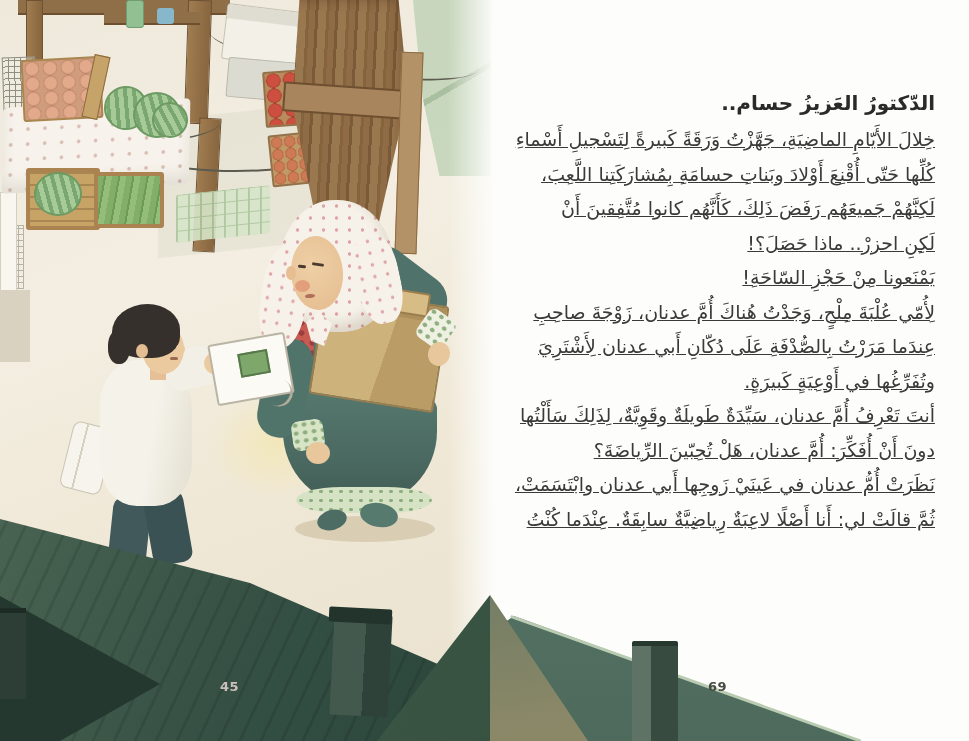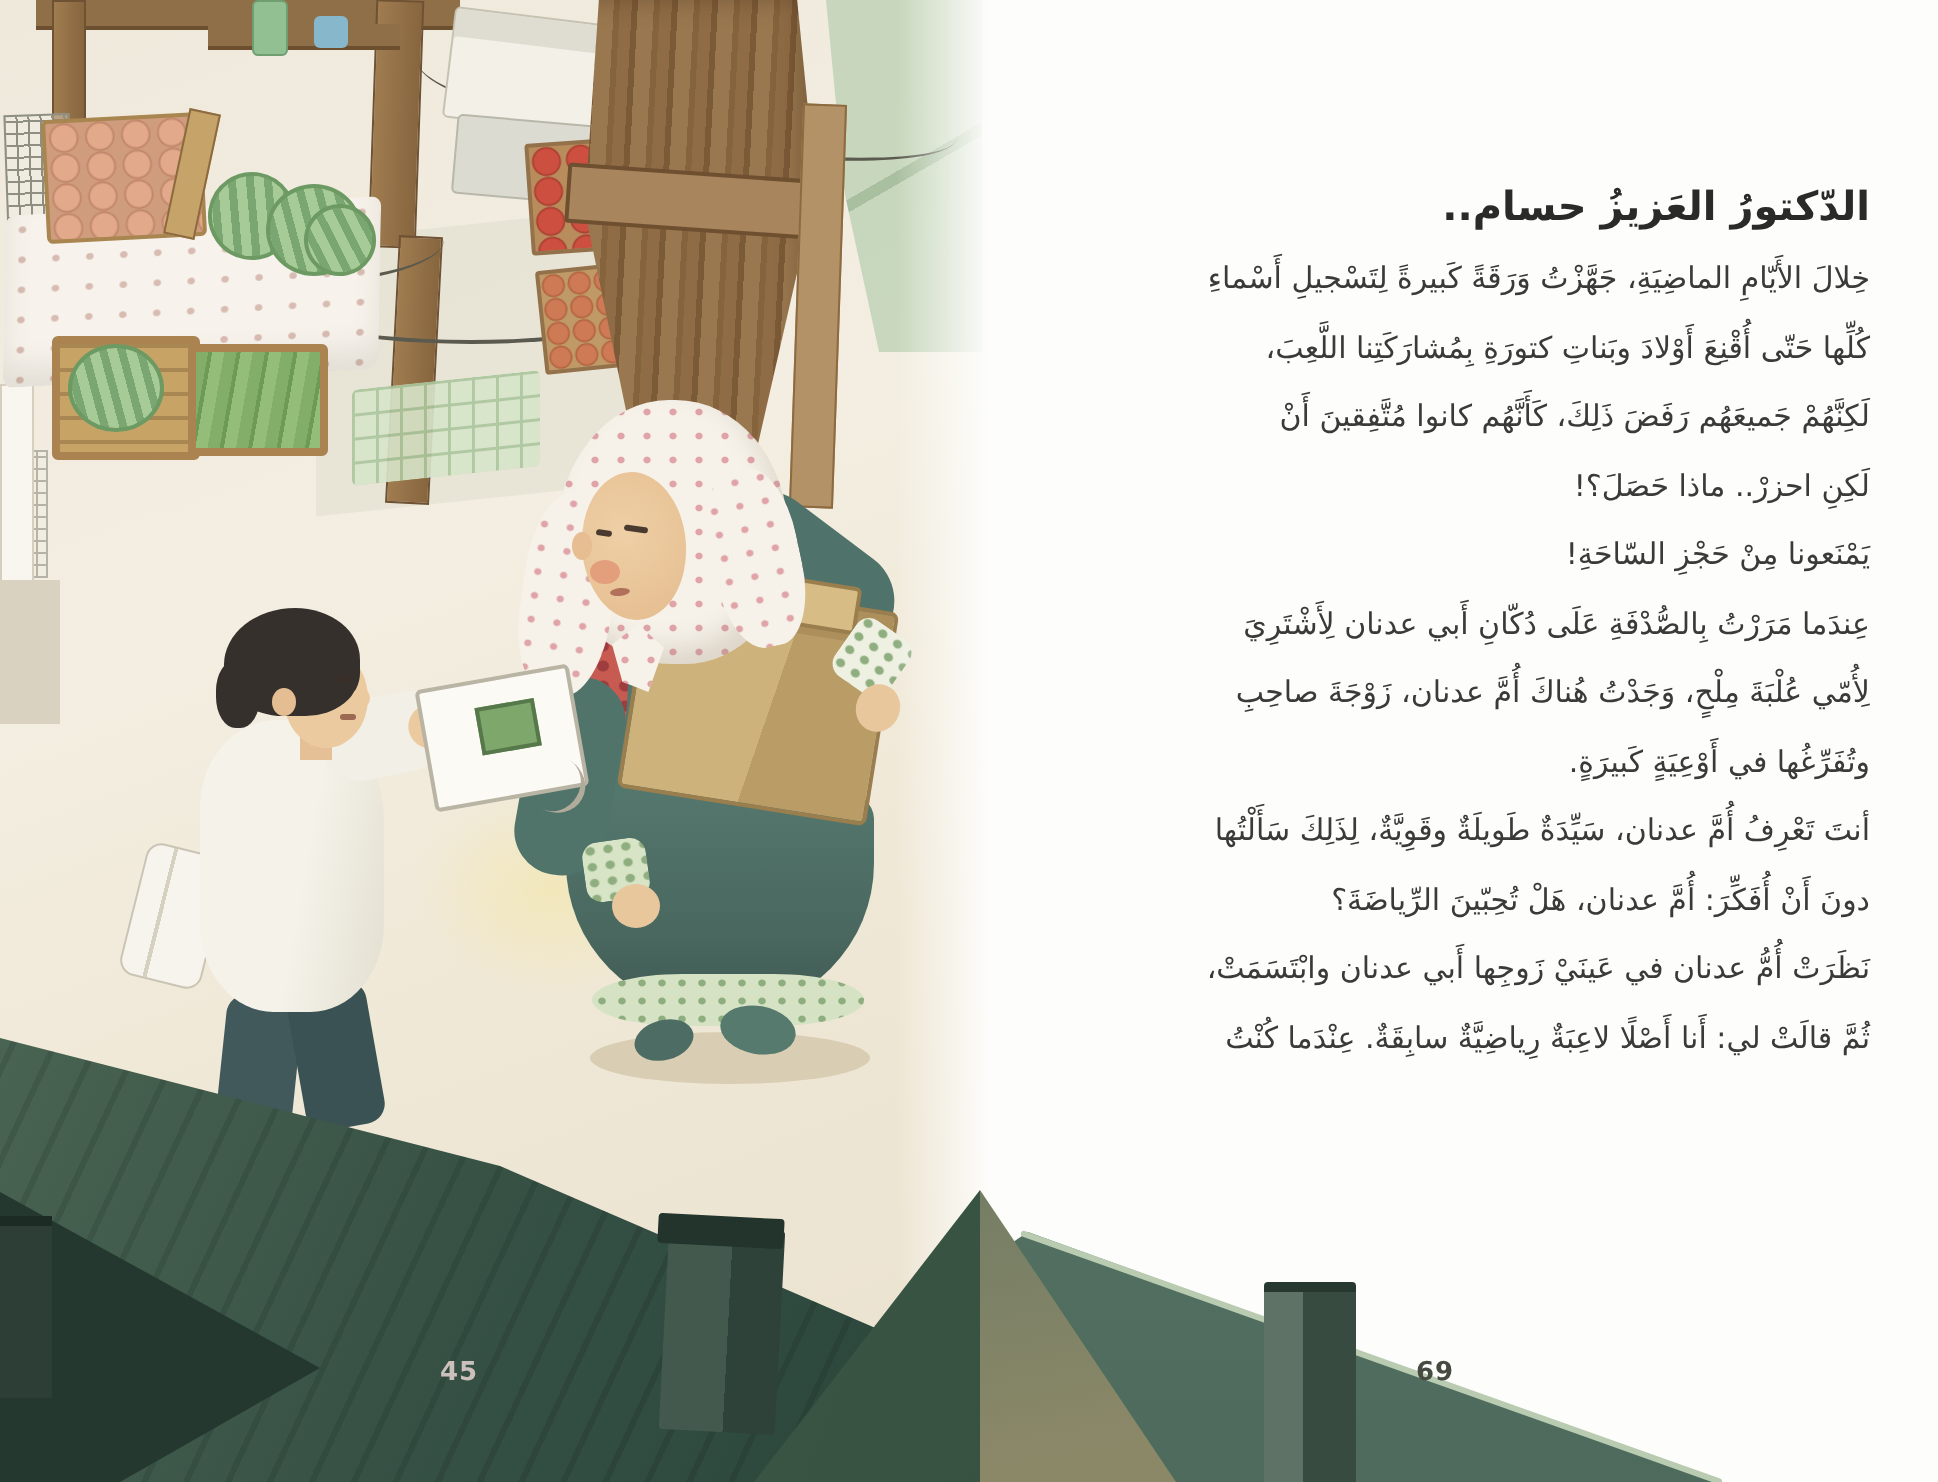--- a/index.html
+++ b/index.html
@@ -133,21 +133,21 @@
   .chimFarL{left:0;top:608px;width:26px;height:86px;background:#2c3e35;border-top:5px solid #1c2b24;}
   .chimL{left:332px;top:614px;width:58px;height:102px;transform:rotate(3deg);
         background:linear-gradient(90deg,#44594d 55%,#2e423a 55%);border-radius:2px;}
   .chimLcap{left:329px;top:608px;width:63px;height:15px;background:#22342c;transform:rotate(3deg);border-radius:2px;}
   .chimR{left:632px;top:641px;width:46px;height:97px;
         background:linear-gradient(90deg,#5e7265 42%,#374b40 42%);border-top:5px solid #27382f;border-radius:2px;}
 
   
   .textblock{right:34px;top:84px;width:430px;z-index:20;direction:rtl;text-align:right;color:#3a3a38;}
   .title{font-size:20px;font-weight:bold;color:#2a2a28;line-height:38px;white-space:nowrap;}
-  .line{font-size:15px;line-height:34.5px;white-space:nowrap;}
+  .line{font-size:19px;line-height:34.5px;white-space:nowrap;text-decoration:underline;}
   .pagenum{z-index:30;font-size:13px;font-weight:bold;letter-spacing:.5px;}
   .pn-left{left:220px;top:679px;color:#ccc0bd;}
   .pn-right{left:708px;top:679px;color:#464b41;}
 </style>
 </head>
 <body>
 
 <div class="stage">
 
   <div class="el illus">
@@ -247,26 +247,26 @@
   <div class="el gableL"></div>
   <div class="el gableR"></div>
   <div class="el chimney chimFarL"></div>
   <div class="el chimney chimL"></div>
   <div class="el chimney chimLcap"></div>
   <div class="el chimney chimR"></div>
 
   <div class="el textblock" dir="rtl">
     <div class="title">الدّكتورُ العَزيزُ حسام..</div>
     <div class="line">خِلالَ الأَيّامِ الماضِيَةِ، جَهَّزْتُ وَرَقَةً كَبيرةً لِتَسْجيلِ أَسْماءِ</div>
-    <div class="line">كُلِّها حَتّى أُقْنِعَ أَوْلادَ وبَناتِ كتورَةِ بِمُشارَكَتِنا اللَّعِبَ،</div>
+    <div class="line">كُلِّها حَتّى أُقْنِعَ أَوْلادَ وبَناتِ حسامَةِ بِمُشارَكَتِنا اللَّعِبَ،</div>
     <div class="line">لَكِنَّهُمْ جَميعَهُم رَفَضَ ذَلِكَ، كَأَنَّهُم كانوا مُتَّفِقينَ أَنْ</div>
     <div class="line">لَكِنِ احزرْ.. ماذا حَصَلَ؟!</div>
     <div class="line">يَمْنَعونا مِنْ حَجْزِ السّاحَةِ!</div>
+    <div class="line">لِأُمّي عُلْبَةَ مِلْحٍ، وَجَدْتُ هُناكَ أُمَّ عدنان، زَوْجَةَ صاحِبِ</div>
     <div class="line">عِندَما مَرَرْتُ بِالصُّدْفَةِ عَلَى دُكّانِ أَبي عدنان لِأَشْتَرِيَ</div>
-    <div class="line">لِأُمّي عُلْبَةَ مِلْحٍ، وَجَدْتُ هُناكَ أُمَّ عدنان، زَوْجَةَ صاحِبِ</div>
     <div class="line">وتُفَرِّغُها في أَوْعِيَةٍ كَبيرَةٍ.</div>
     <div class="line">أنتَ تَعْرِفُ أُمَّ عدنان، سَيِّدَةٌ طَويلَةٌ وقَوِيَّةٌ، لِذَلِكَ سَأَلْتُها</div>
     <div class="line">دونَ أَنْ أُفَكِّرَ: أُمَّ عدنان، هَلْ تُحِبّينَ الرِّياضَةَ؟</div>
     <div class="line">نَظَرَتْ أُمُّ عدنان في عَينَيْ زَوجِها أَبي عدنان وابْتَسَمَتْ،</div>
     <div class="line">ثُمَّ قالَتْ لي: أَنا أَصْلًا لاعِبَةٌ رِياضِيَّةٌ سابِقَةٌ. عِنْدَما كُنْتُ</div>
   </div>
 
   <div class="el fade-right"></div>
 
   <div class="el pagenum pn-left">45</div>

